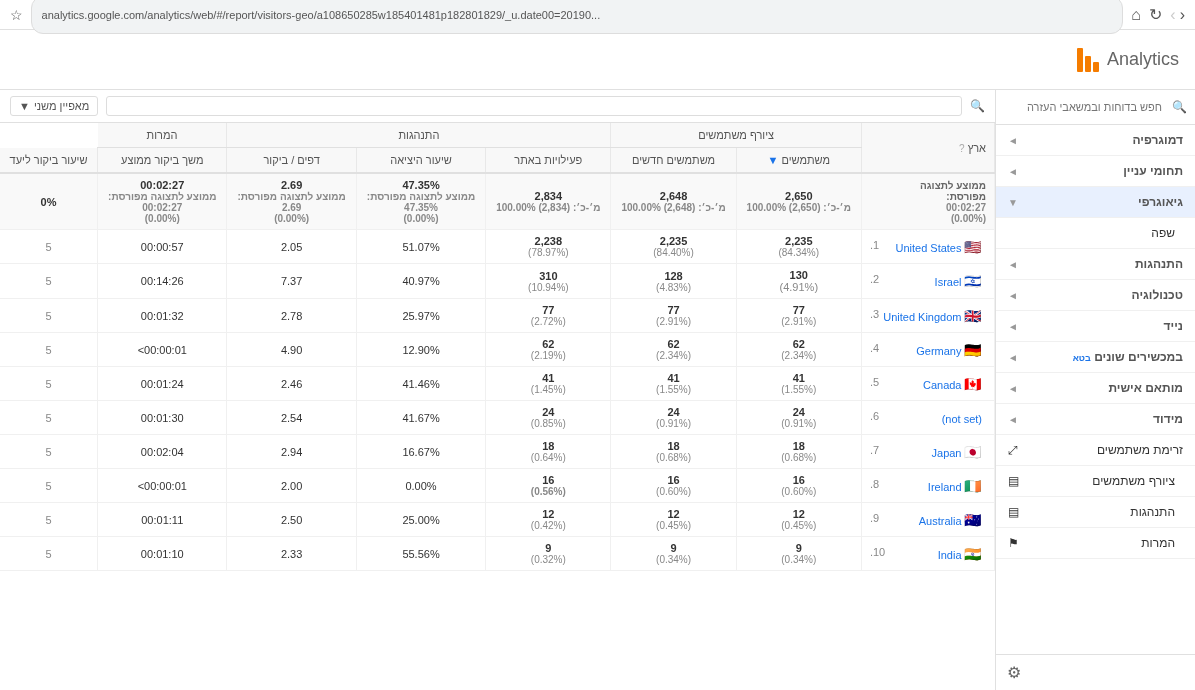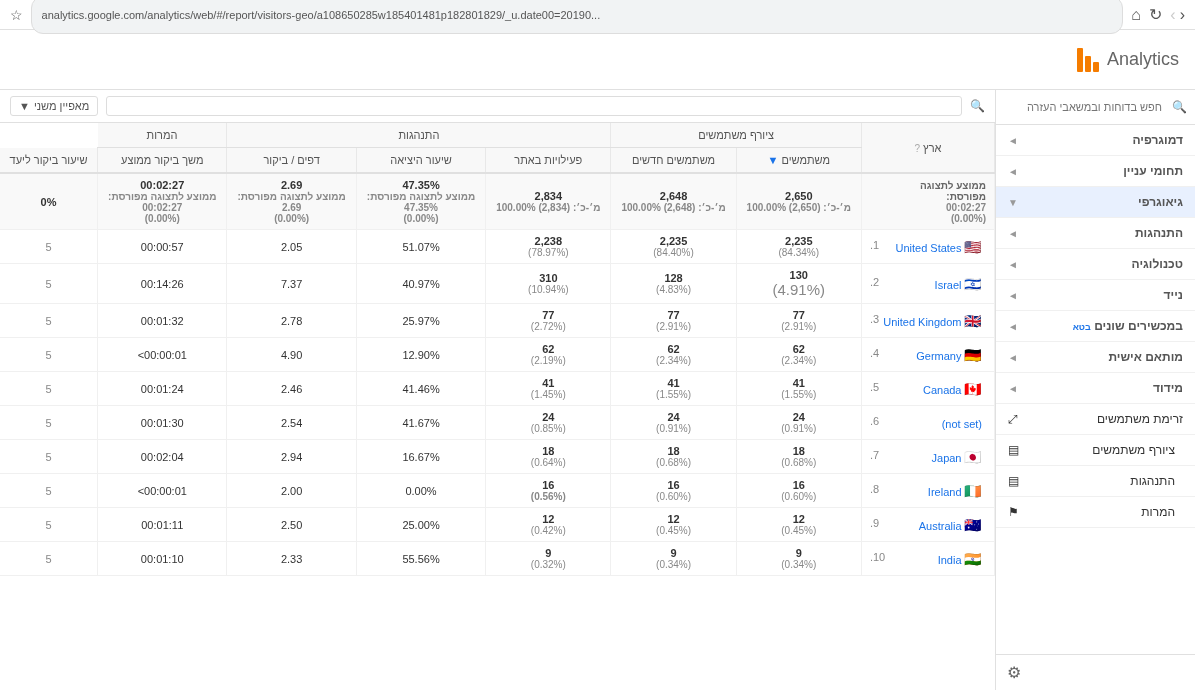--- a/index.html
+++ b/index.html
@@ -243,20 +243,23 @@
       <span class="arrow">◄</span>
     </div>
     <div class="sidebar-item parent">
       <span>תחומי עניין</span>
       <span class="arrow">◄</span>
     </div>
     <div class="sidebar-item parent active">
       <span>גיאוגרפי</span>
       <span class="arrow">▼</span>
     </div>
+    <div class="sidebar-item sub">
+      <span>שפה</span>
+    </div>
     <div class="sidebar-item parent">
       <span>התנהגות</span>
       <span class="arrow">◄</span>
     </div>
     <div class="sidebar-item parent">
       <span>טכנולוגיה</span>
       <span class="arrow">◄</span>
     </div>
     <div class="sidebar-item parent">
       <span>נייד</span>
@@ -304,21 +307,21 @@
       <div class="filter-btn">
         <span>מאפיין משני</span>
         <span>▼</span>
       </div>
     </div>
 
     <div class="table-container">
       <table>
         <thead>
           <tr>
-            <th rowspan="2" style="text-align:center; min-width:120px;">
+            <th rowspan="2" style="text-align:right; min-width:120px;">
               <span>ארץ</span>
               <span class="help-icon">?</span>
             </th>
             <th colspan="2" class="col-group-label">ציורף משתמשים</th>
             <th colspan="3" class="col-group-label">התנהגות</th>
             <th colspan="1" class="col-group-label">המרות</th>
           </tr>
           <tr>
             <th>
               משתמשים <span class="sort-arrow">▼</span>
@@ -389,21 +392,21 @@
     <td style="color:#888;">5</td>
   </tr>
             <tr>
     <td class="country-cell">
       <span>Israel</span>
       <span class="flag">🇮🇱</span>
       <span style="color:#888; float:left;">2.</span>
     </td>
     <td>
       <div style="font-weight:bold;">130</div>
-      <div style="font-size:15px;color:#888;text-align:center;">(4.91%)</div>
+      <div style="font-size:11px;color:#888;text-align:center;">(4.91%)</div>
     </td>
     <td>
       <div style="font-weight:bold;text-align:center;">128</div>
       <div style="font-size:10px;color:#888;">(4.83%)</div>
     </td>
     <td>
       <div style="font-weight:bold;">310</div>
       <div style="font-size:10px;color:#888;">(10.94%)</div>
     </td>
     <td>40.97%</td>

